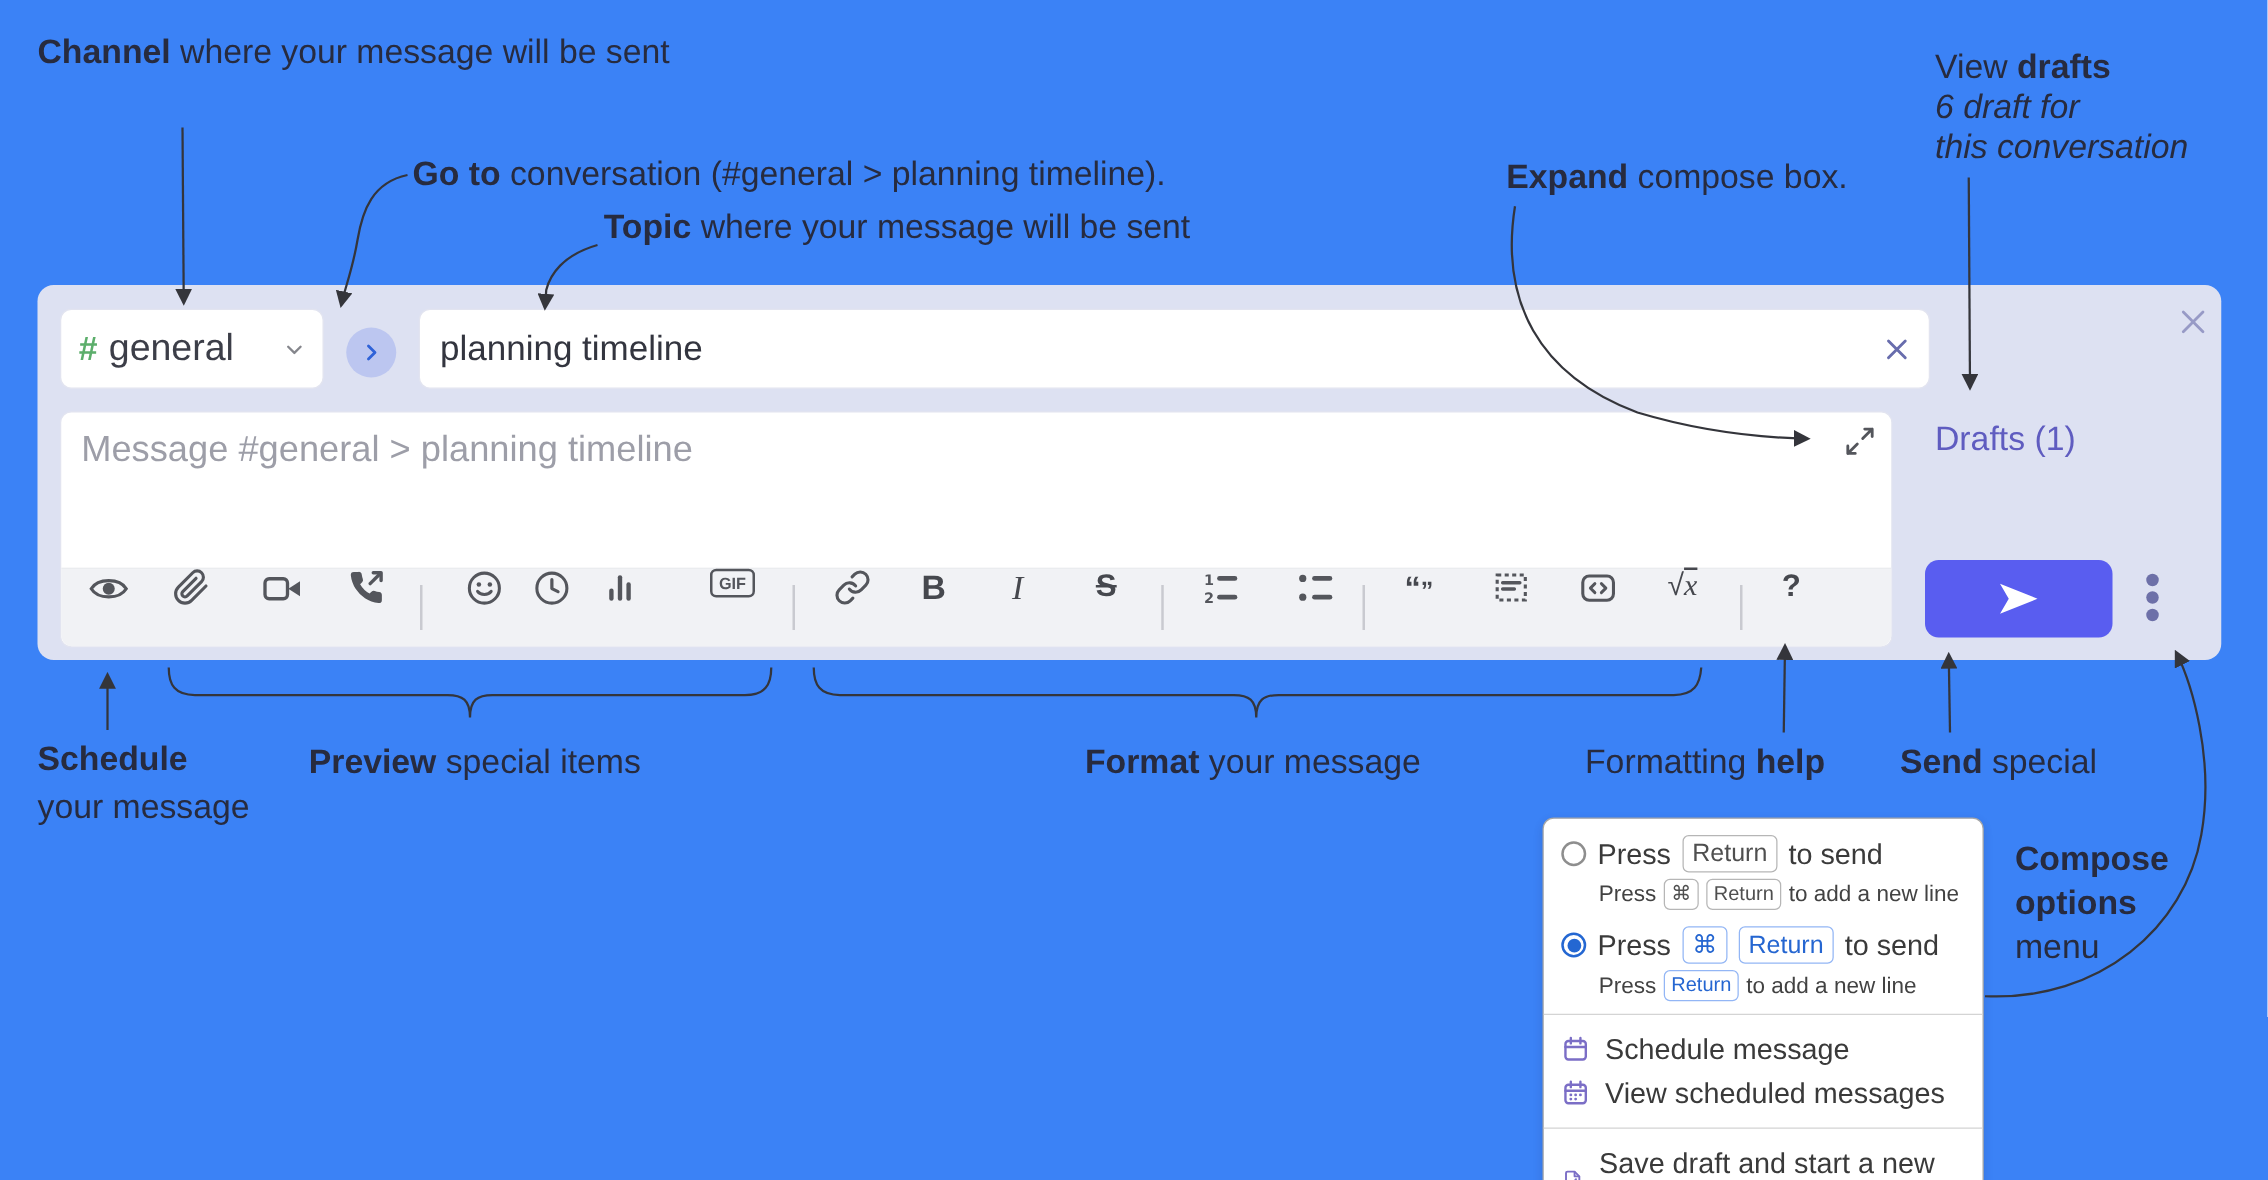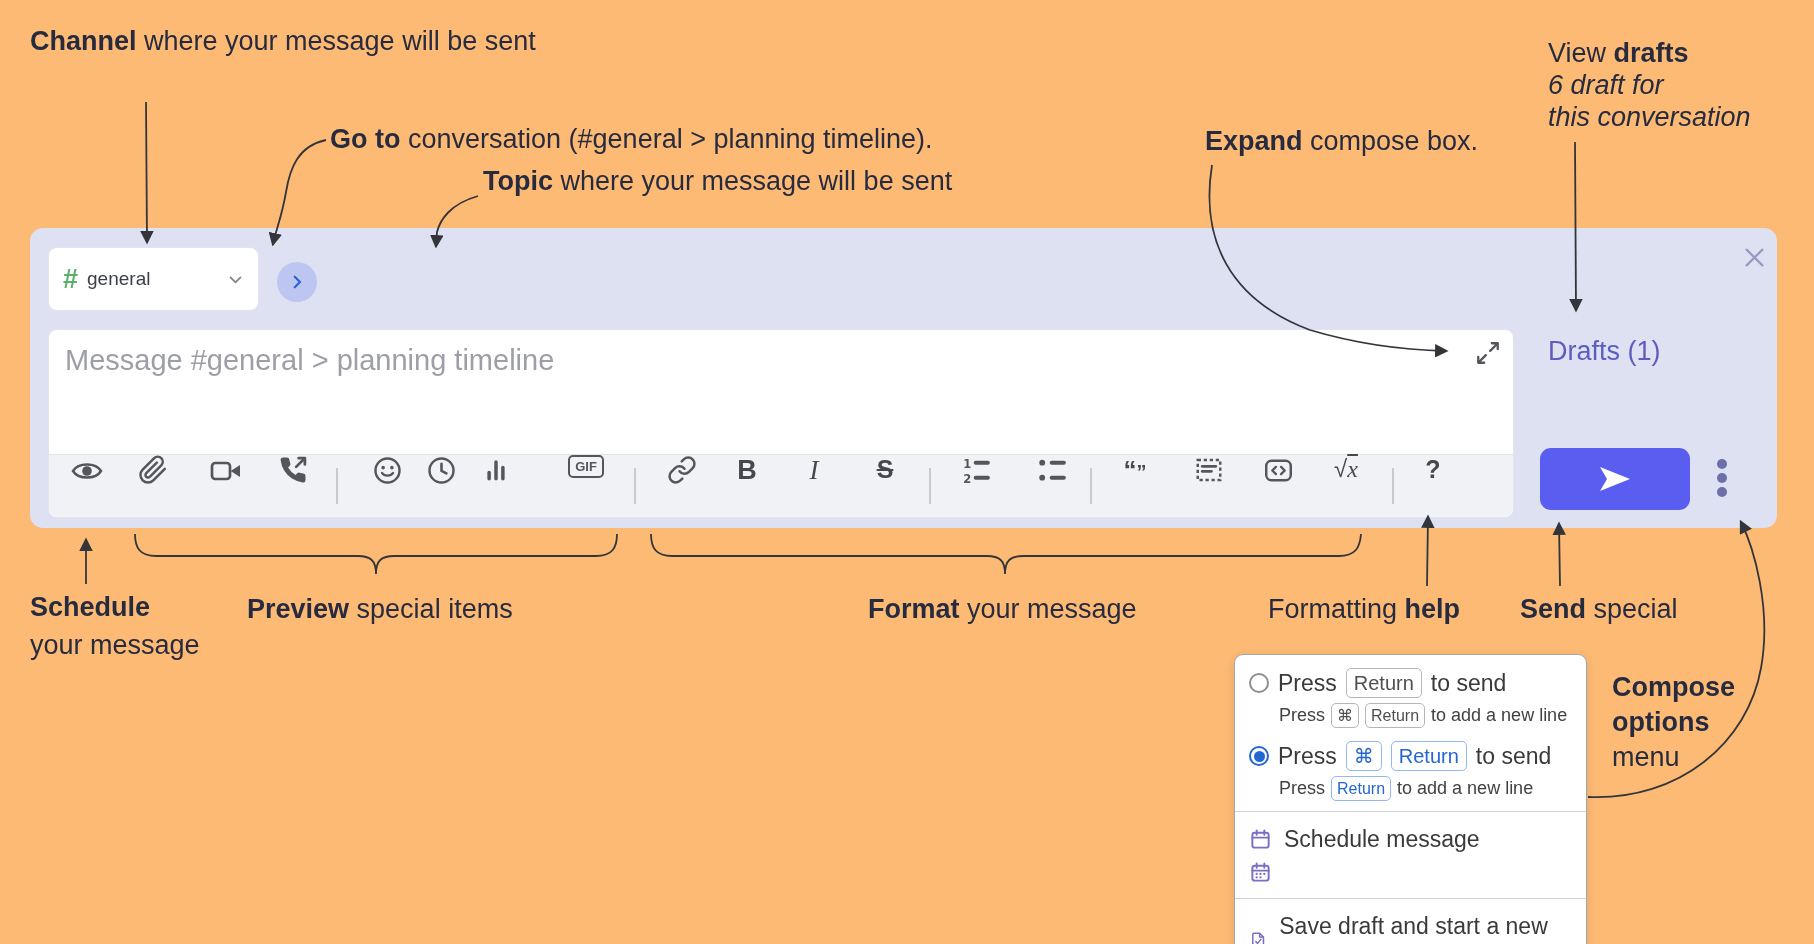--- a/index.html
+++ b/index.html
@@ -1,26 +1,26 @@
 <!DOCTYPE html>
 <html><head>
 <meta charset="utf-8">
 <style>
   html,body{margin:0;padding:0;background:#fff;}
-  .stage{position:relative;width:1814px;height:944px;background:#fdba74;overflow:hidden;
+  .stage{position:relative;width:1814px;height:944px;background:#3b82f6;overflow:hidden;
          font-family:"Liberation Sans","DejaVu Sans",sans-serif;color:#272b3f;}
   .ann{position:absolute;font-size:27px;line-height:34px;color:#272b3f;white-space:nowrap;}
   .ann b{font-weight:700;}
   .it{font-style:italic;}
   
   .compose{position:absolute;left:30px;top:228px;width:1747px;height:300px;background:#dde1f2;border-radius:13px;}
   .chanbox{position:absolute;left:18px;top:19px;width:211px;height:64px;background:#fff;border:1px solid #e2e4f0;
            border-radius:9px;display:flex;align-items:center;gap:9px;padding:0 14px;box-sizing:border-box;cursor:pointer;}
   .hash{color:#5cae6b;font-size:27px;font-weight:700;}
-  .channame{font-size:19px;color:#3c3e48;}
+  .channame{font-size:30px;color:#3c3e48;}
   .chev{margin-left:auto;display:flex;align-items:center;}
   .gotobtn{position:absolute;left:247px;top:34px;width:40px;height:40px;border-radius:50%;background:#bcc6f0;
            display:flex;align-items:center;justify-content:center;cursor:pointer;}
   .topicbox{position:absolute;left:305px;top:19px;width:1209px;height:64px;box-sizing:border-box;background:#fff;
             border:1px solid #e2e4f0;border-radius:9px;}
   .topicbox input{position:absolute;inset:0;border:none;outline:none;background:transparent;font-family:inherit;
             font-size:28px;color:#33353f;padding:0 52px 0 16px;}
   .clearx{position:absolute;right:14px;top:20px;cursor:pointer;}
   .msgbox{position:absolute;left:18px;top:101px;width:1466px;height:189px;background:#fff;border:1px solid #e2e4f0;
           border-radius:9px;box-sizing:border-box;}
@@ -97,20 +97,28 @@
           </svg>
       </span>
     </div>
 
     <div class="gotobtn">
       <svg width="18" height="18" viewBox="0 0 24 24">
           <path d="M9 5 L16 12 L9 19" fill="none" stroke="#2f62d8" stroke-width="3" stroke-linecap="round" stroke-linejoin="round"></path>
         </svg>
     </div>
 
+    <div class="topicbox">
+      <input type="text" value="planning timeline" style="">
+      <span class="clearx">
+        <svg width="23" height="23" viewBox="0 0 24 24">
+            <path d="M5 5 L19 19 M19 5 L5 19" stroke="#686dad" stroke-width="2.4" stroke-linecap="round"></path>
+          </svg>
+      </span>
+    </div>
 
     <div class="msgbox">
       <textarea placeholder="Message #general &gt; planning timeline" style=""></textarea>
       <span class="expand">
         <svg width="26" height="26" viewBox="0 0 24 24">
             <path d="M14 10 L21 3 M15.5 3 H21 V8.5 M10 14 L3 21 M3 15.5 V21 H8.5" fill="none" stroke="#54565c" stroke-width="2.1" stroke-linecap="round" stroke-linejoin="round"></path>
           </svg>
       </span>
 
       <div class="tbar">
@@ -288,20 +296,21 @@
           <rect x="3.5" y="5" width="17" height="15.5" rx="2.5" fill="none" stroke="#7b6ec6" stroke-width="2"></rect>
           <path d="M8 2.5 V7 M16 2.5 V7 M3.5 10 H20.5" stroke="#7b6ec6" stroke-width="2" stroke-linecap="round"></path>
           <g fill="#7b6ec6">
             <circle cx="8" cy="13.5" r="1.2"></circle>
             <circle cx="12" cy="13.5" r="1.2"></circle>
             <circle cx="16" cy="13.5" r="1.2"></circle>
             <circle cx="8" cy="17" r="1.2"></circle>
             <circle cx="12" cy="17" r="1.2"></circle>
           </g>
         </svg>
+      <span>View scheduled messages</span>
     </div>
     <div class="mdiv"></div>
     <div class="mitem" style="padding-bottom:0">
       <svg width="23" height="23" viewBox="0 0 24 24">
           <path d="M14 2.5 H6.5 A1.5 1.5 0 0 0 5 4 V20 A1.5 1.5 0 0 0 6.5 21.5 H17.5 A1.5 1.5 0 0 0 19 20 V7.5 Z" fill="none" stroke="#7b6ec6" stroke-width="2" stroke-linejoin="round"></path>
           <path d="M14 2.5 V7.5 H19" fill="none" stroke="#7b6ec6" stroke-width="2" stroke-linejoin="round"></path>
           <path d="M9 13.5 L11.3 15.8 L15.5 10.5" fill="none" stroke="#7b6ec6" stroke-width="2" stroke-linecap="round" stroke-linejoin="round"></path>
         </svg>
       <span>Save draft and start a new message</span>
     </div>

